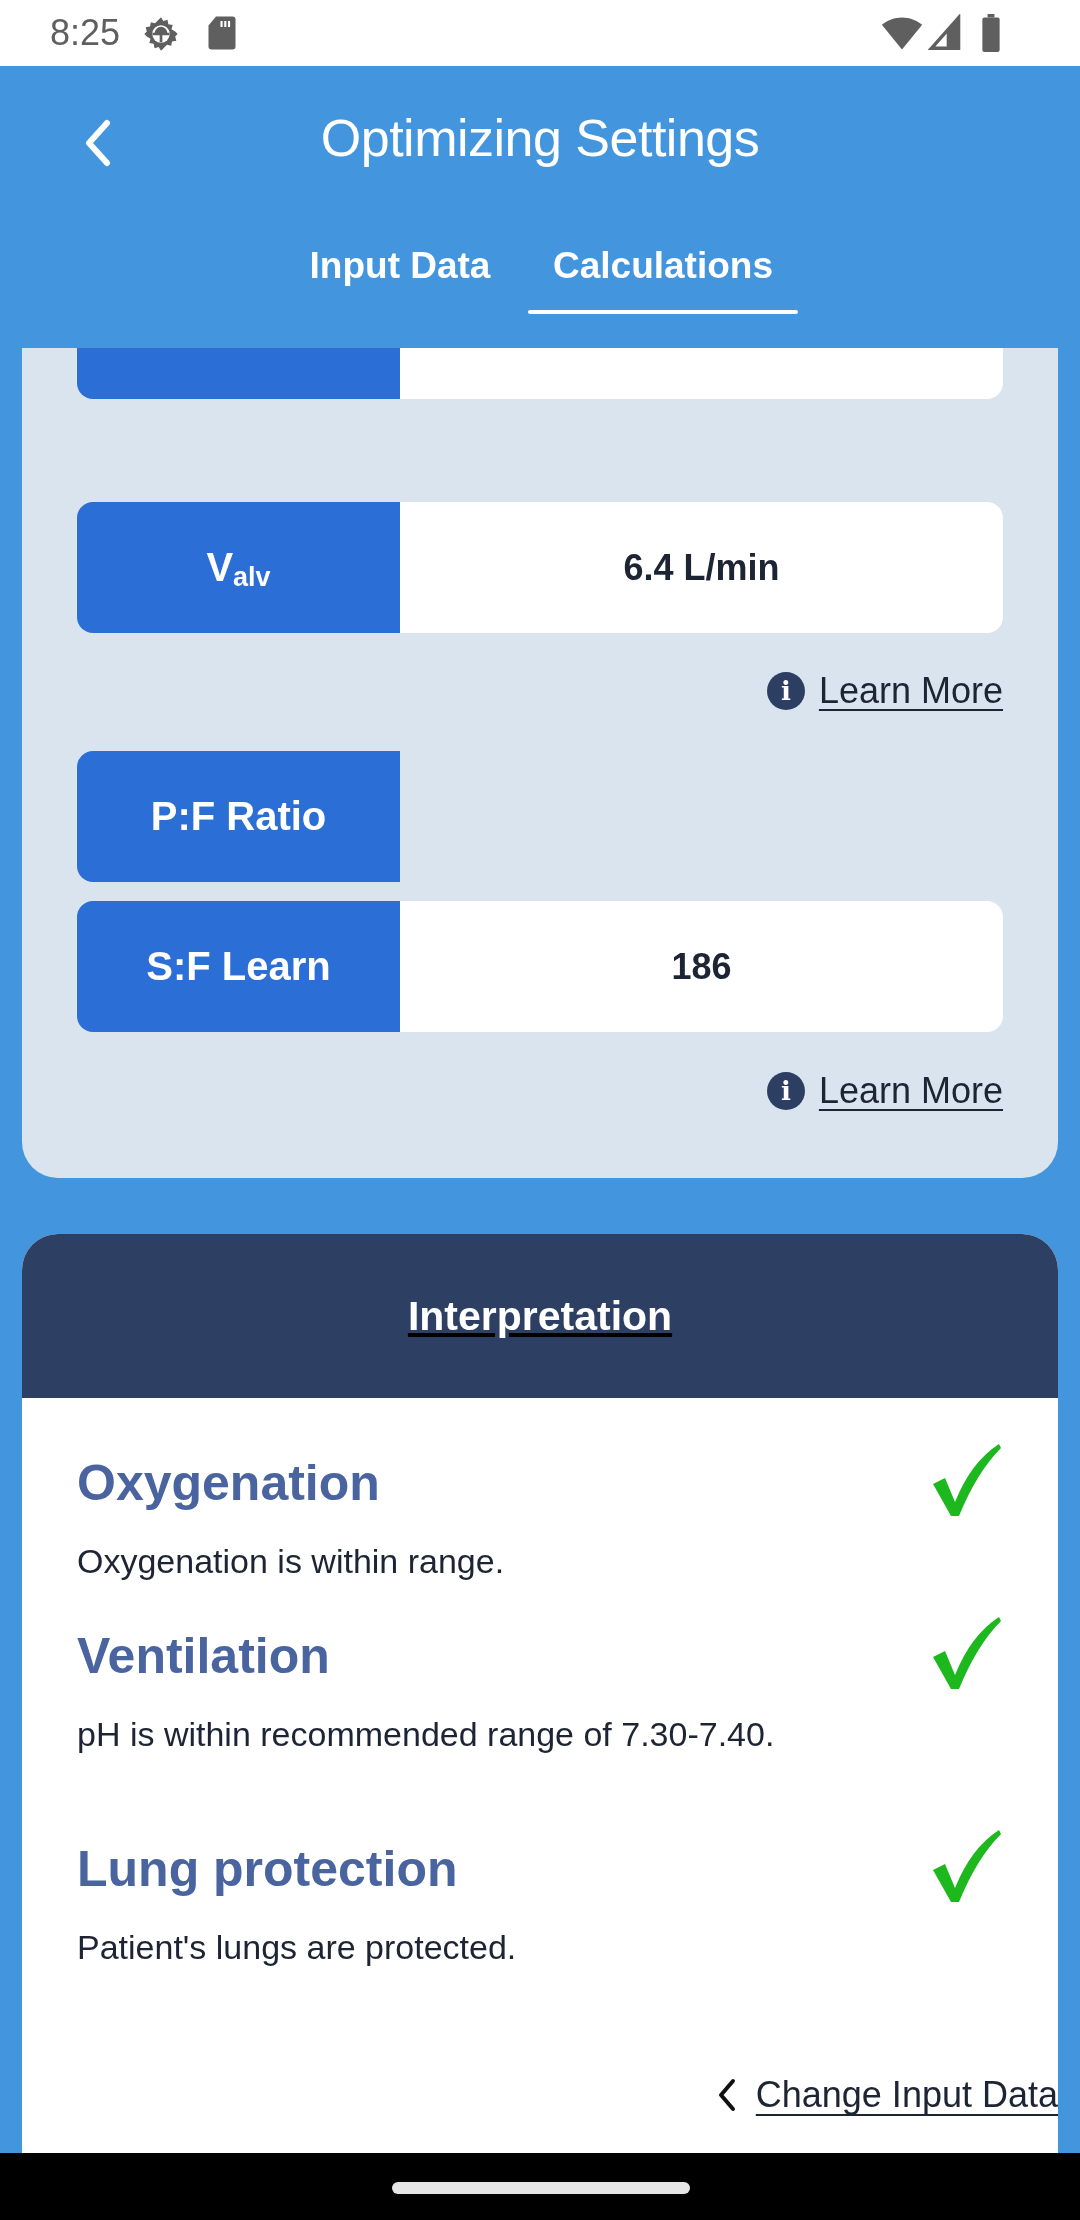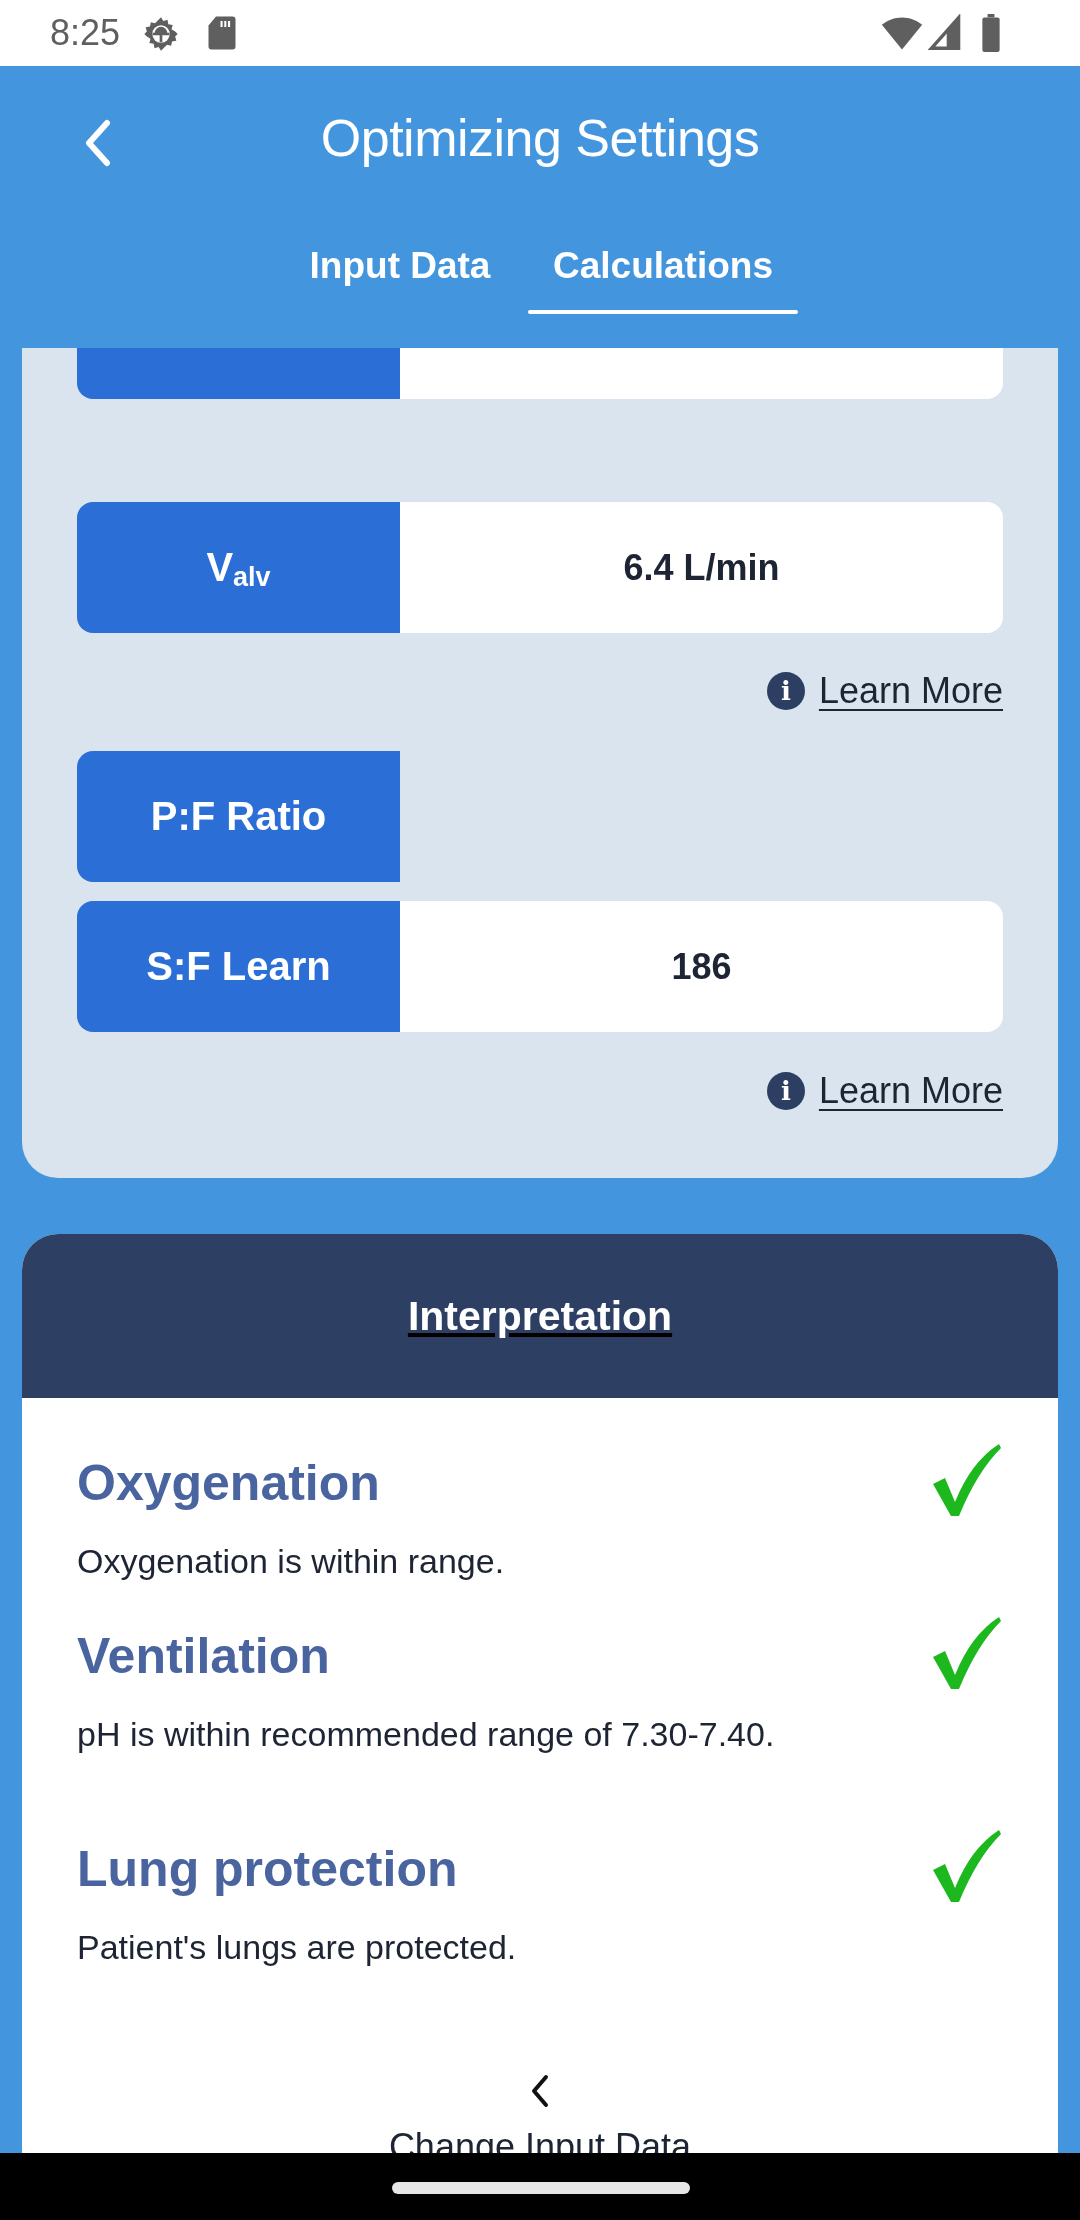--- a/index.html
+++ b/index.html
@@ -49,21 +49,21 @@
   .interp-header { height: 164px; background: #2D3F63; display: flex; align-items: center; justify-content: center; }
   .interp-title { color: #fff; font-size: 41px; font-weight: bold; }
   .interp-item { position: absolute; left: 55px; width: 926px; }
   .interp-item-title { font-size: 50px; font-weight: bold; color: #4A64A0; }
   .interp-item-desc { position: absolute; left: 0; font-size: 34px; color: #1d2433; white-space: nowrap; }
   .check-icon { position: absolute; right: 0; top: -14px; width: 76px; height: 80px; }
   .item-oxy { top: 220px; }
   .item-vent { top: 393px; }
   .item-lung { top: 606px; }
   .interp-item .interp-item-desc { top: 88px; }
-  .change-input { position: absolute; left: 0; right: 0; top: 840px; display: flex; align-items: center; justify-content: flex-start; gap: 18px; cursor: pointer; flex-direction: column; }
+  .change-input { position: absolute; left: 0; right: 0; top: 840px; display: flex; align-items: center; justify-content: flex-end; gap: 18px; cursor: pointer; }
   .change-input-text { font-size: 36px; color: #1d2433; text-decoration: underline; text-underline-offset: 7px; text-decoration-thickness: 2px; }
 
   
   .nav-bar { position: absolute; left: 0; top: 2153px; width: 1080px; height: 67px; background: #000; z-index: 20; }
   .home-pill { position: absolute; left: 392px; top: 29px; width: 298px; height: 12px; background: #e6e6e6; border-radius: 6px; }
 </style>
 </head>
 <body>
 
 <div class="screen">

